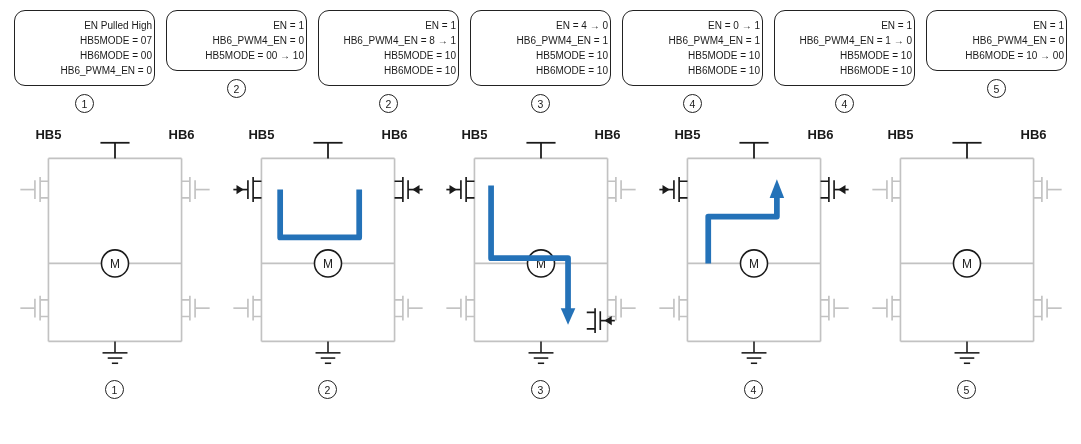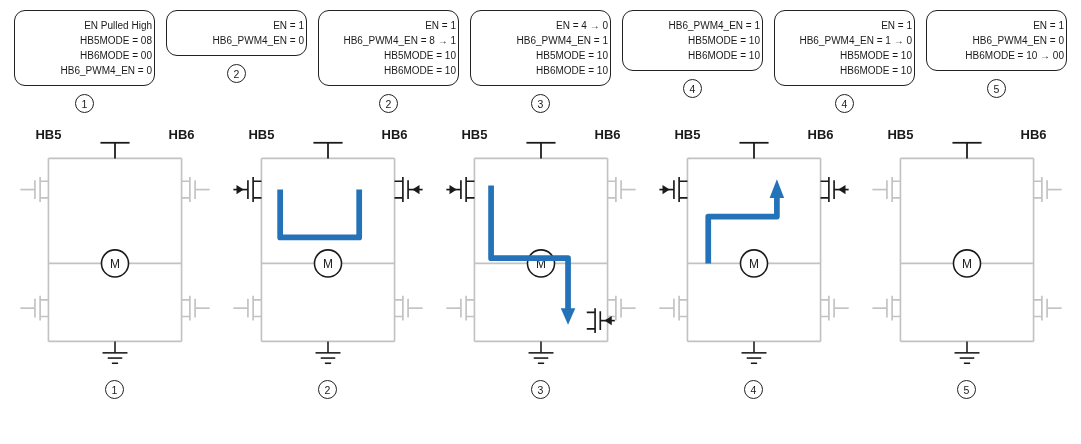--- a/index.html
+++ b/index.html
@@ -33,30 +33,31 @@
   svg text{font-family:"Liberation Sans",sans-serif}
 </style>
 </head>
 <body>
 
 <div class="page">
   <div class="boxes-row" id="boxes-row">
       <div class="box-col">
         <div class="state-box">
           <div>EN Pulled High</div>
-          <div>HB5MODE = 08</div>
+          <div>HB5MODE = 07</div>
           <div>HB6MODE = 00</div>
           <div>HB6_PWM4_EN = 0</div>
         </div>
         <div class="badge">1</div>
       </div>
       <div class="box-col">
         <div class="state-box">
           <div>EN = 1</div>
           <div>HB6_PWM4_EN = 0</div>
+          <div>HB5MODE = 00 → 10</div>
         </div>
         <div class="badge">2</div>
       </div>
       <div class="box-col">
         <div class="state-box">
           <div>EN = 1</div>
           <div>HB6_PWM4_EN = 8 → 1</div>
           <div>HB5MODE = 10</div>
           <div>HB6MODE = 10</div>
         </div>
@@ -66,20 +67,21 @@
         <div class="state-box">
           <div>EN = 4 → 0</div>
           <div>HB6_PWM4_EN = 1</div>
           <div>HB5MODE = 10</div>
           <div>HB6MODE = 10</div>
         </div>
         <div class="badge">3</div>
       </div>
       <div class="box-col">
         <div class="state-box">
+          <div>EN = 0 → 1</div>
           <div>HB6_PWM4_EN = 1</div>
           <div>HB5MODE = 10</div>
           <div>HB6MODE = 10</div>
         </div>
         <div class="badge">4</div>
       </div>
       <div class="box-col">
         <div class="state-box">
           <div>EN = 1</div>
           <div>HB6_PWM4_EN = 1 → 0</div>

